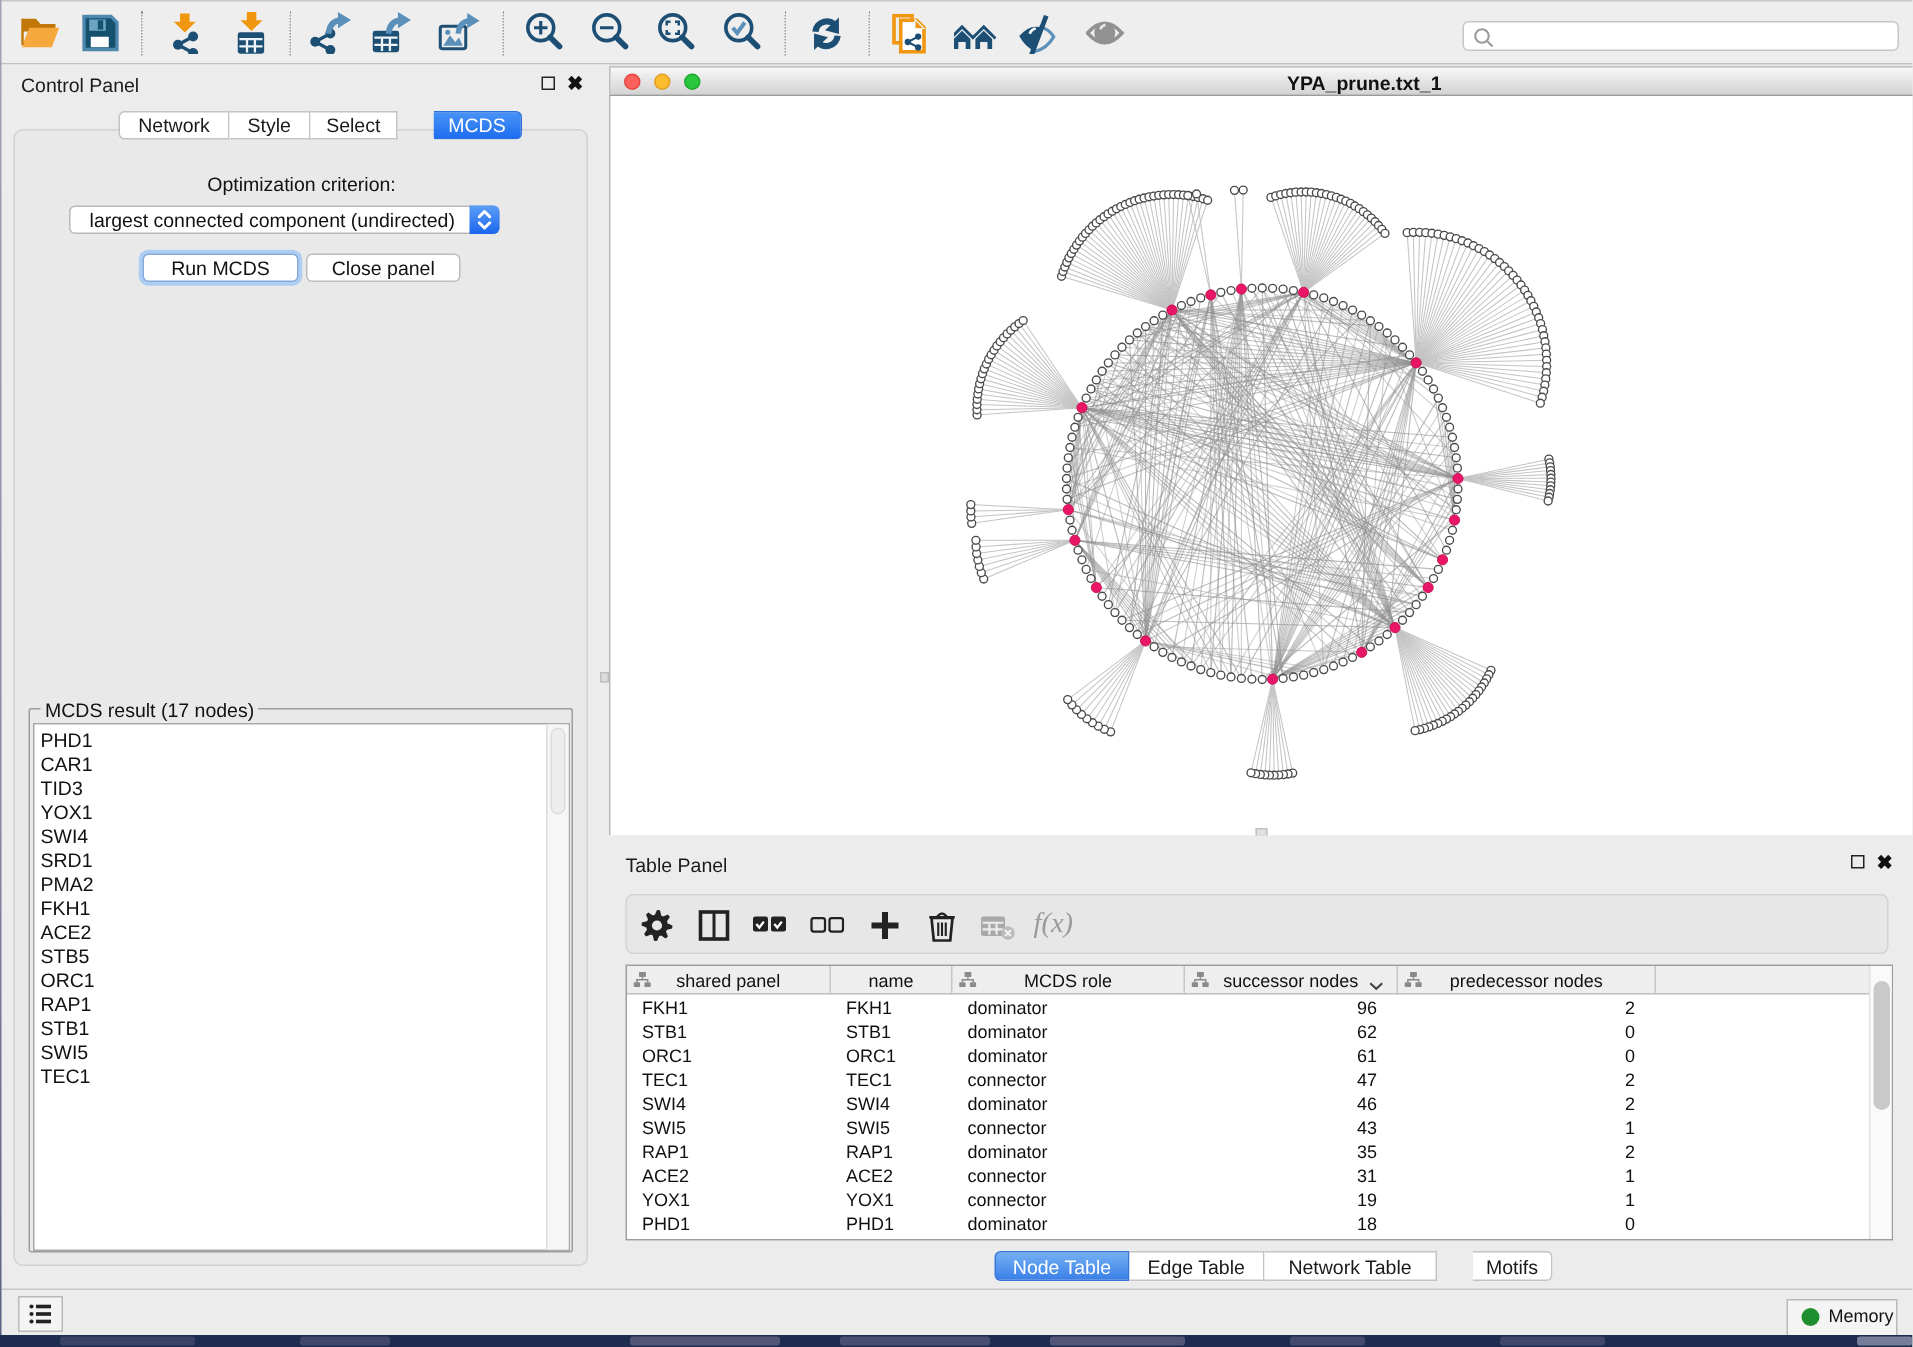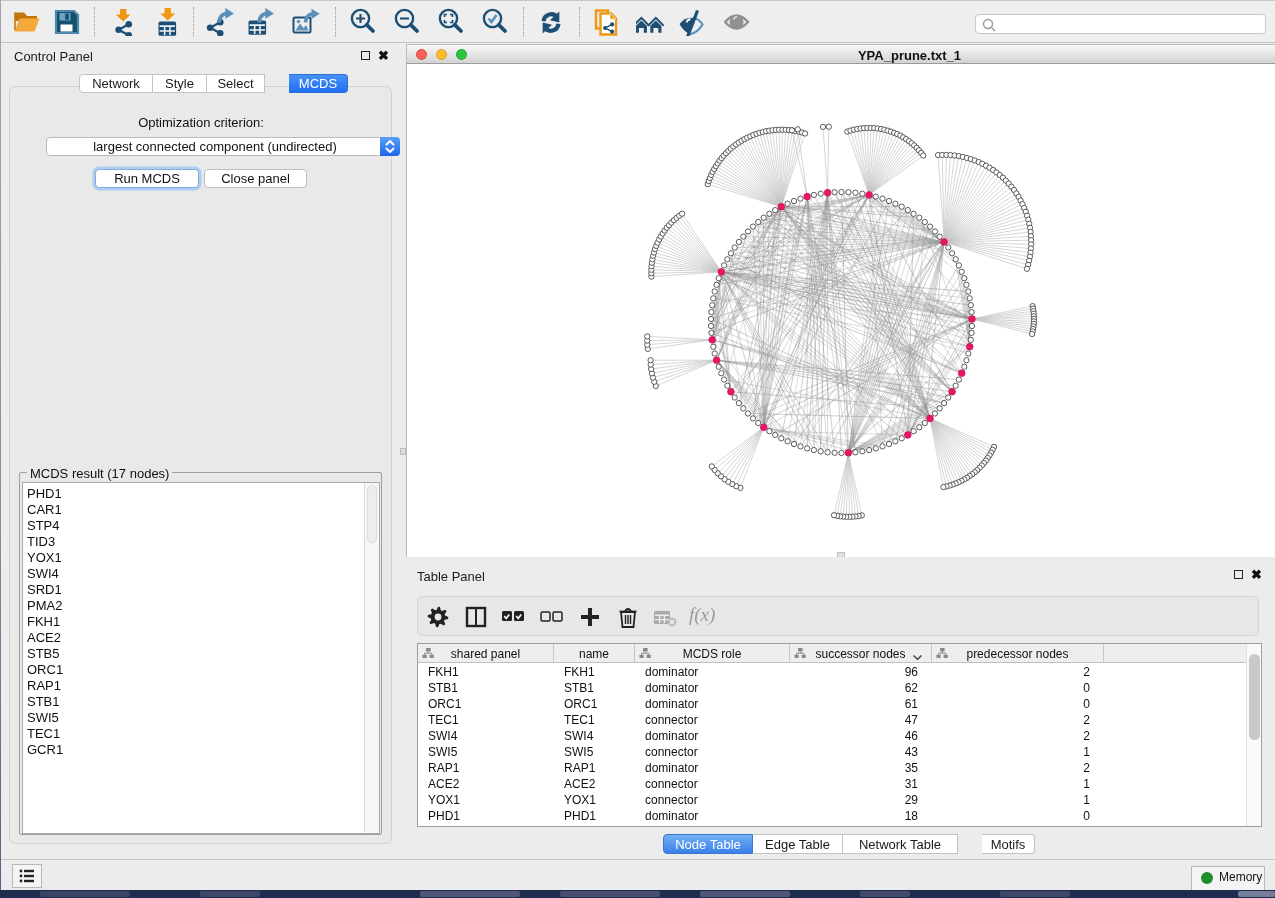--- a/index.html
+++ b/index.html
@@ -26,21 +26,21 @@
 
 .seg { position:absolute; display:flex; height:19px; font-size:13px; }
 .seg .s { background:#ffffff; border:1px solid #c3c3c3; border-left:none;
   color:#1a1a1a; display:flex; align-items:center; justify-content:center; }
 .seg .s:first-child { border-left:1px solid #c3c3c3; border-radius:4px 0 0 4px; }
 .seg .s:last-child { border-radius:0 4px 4px 0;margin-left:24px; }
 .seg .sel { background:linear-gradient(#4893f6,#1f6ef0); color:#fff; border-color:#2a6fe0; }
 
 #optlabel { position:absolute; left:0; width:400px; top:72px; text-align:center;
   font-size:13px; color:#111; }
-#dropdown { position:absolute; left:45px; top:94px; width:354px; height:19px;
+#dropdown { position:absolute; left:45px; top:94px; width:287px; height:19px;
   background:#fff; border:1px solid #b9b9b9; border-radius:4px; font-size:13px;
   color:#111; text-align:center; line-height:17px; padding-right:16px; }
 #dropstep { position:absolute; right:-1px; top:-1px; width:20px; height:19px;
   background:linear-gradient(#5a9ef7,#1c66ee); border-radius:0 4px 4px 0; }
 .btn { position:absolute; height:19px; background:#fff; border:1px solid #bdbdbd;
   border-radius:4px; font-size:13px; color:#111; text-align:center; line-height:17px; }
 #runbtn { left:94px; top:126px; width:104px; box-shadow:0 0 0 2.5px #aecdf3; border-color:#85abdb; }
 #closebtn { left:203px; top:126px; width:103px; }
 
 #fieldset { position:absolute; left:18px; top:429px; width:363px; height:363px;
@@ -274,35 +274,33 @@
             <path d="M6.5 11.5 L10 15 L13.5 11.5"></path>
           </g>
         </svg></div></div>
   <div class="btn" id="runbtn">Run MCDS</div>
   <div class="btn" id="closebtn">Close panel</div>
   <div id="fieldset">
     <div id="fslegend">MCDS result (17 nodes)</div>
     <div id="mcdslist">
       <div class="it">PHD1</div>
 <div class="it">CAR1</div>
-<div class="it">STP4</div>
 <div class="it">TID3</div>
 <div class="it">YOX1</div>
 <div class="it">SWI4</div>
 <div class="it">SRD1</div>
 <div class="it">PMA2</div>
 <div class="it">FKH1</div>
 <div class="it">ACE2</div>
 <div class="it">STB5</div>
 <div class="it">ORC1</div>
 <div class="it">RAP1</div>
 <div class="it">STB1</div>
 <div class="it">SWI5</div>
 <div class="it">TEC1</div>
-<div class="it">GCR1</div>
       <div id="listsb">
           <div class="th"></div>
         </div>
     </div>
   </div>
 </div>
 
 <div id="vsplit">
     <div class="h"></div>
   </div>
@@ -1294,21 +1292,21 @@
         <div style="left:10px;">ACE2</div>
         <div style="left:146px;">ACE2</div>
         <div style="left:227px;">connector</div>
         <div style="left:372px; width:128px; text-align:right;">31</div>
         <div style="left:514px; width:158px; text-align:right;">1</div>
       </div>
 <div class="trow" style="top:148px;">
         <div style="left:10px;">YOX1</div>
         <div style="left:146px;">YOX1</div>
         <div style="left:227px;">connector</div>
-        <div style="left:372px; width:128px; text-align:right;">29</div>
+        <div style="left:372px; width:128px; text-align:right;">19</div>
         <div style="left:514px; width:158px; text-align:right;">1</div>
       </div>
 <div class="trow" style="top:164px;">
         <div style="left:10px;">PHD1</div>
         <div style="left:146px;">PHD1</div>
         <div style="left:227px;">dominator</div>
         <div style="left:372px; width:128px; text-align:right;">18</div>
         <div style="left:514px; width:158px; text-align:right;">0</div>
       </div>
     <div id="tsb">

